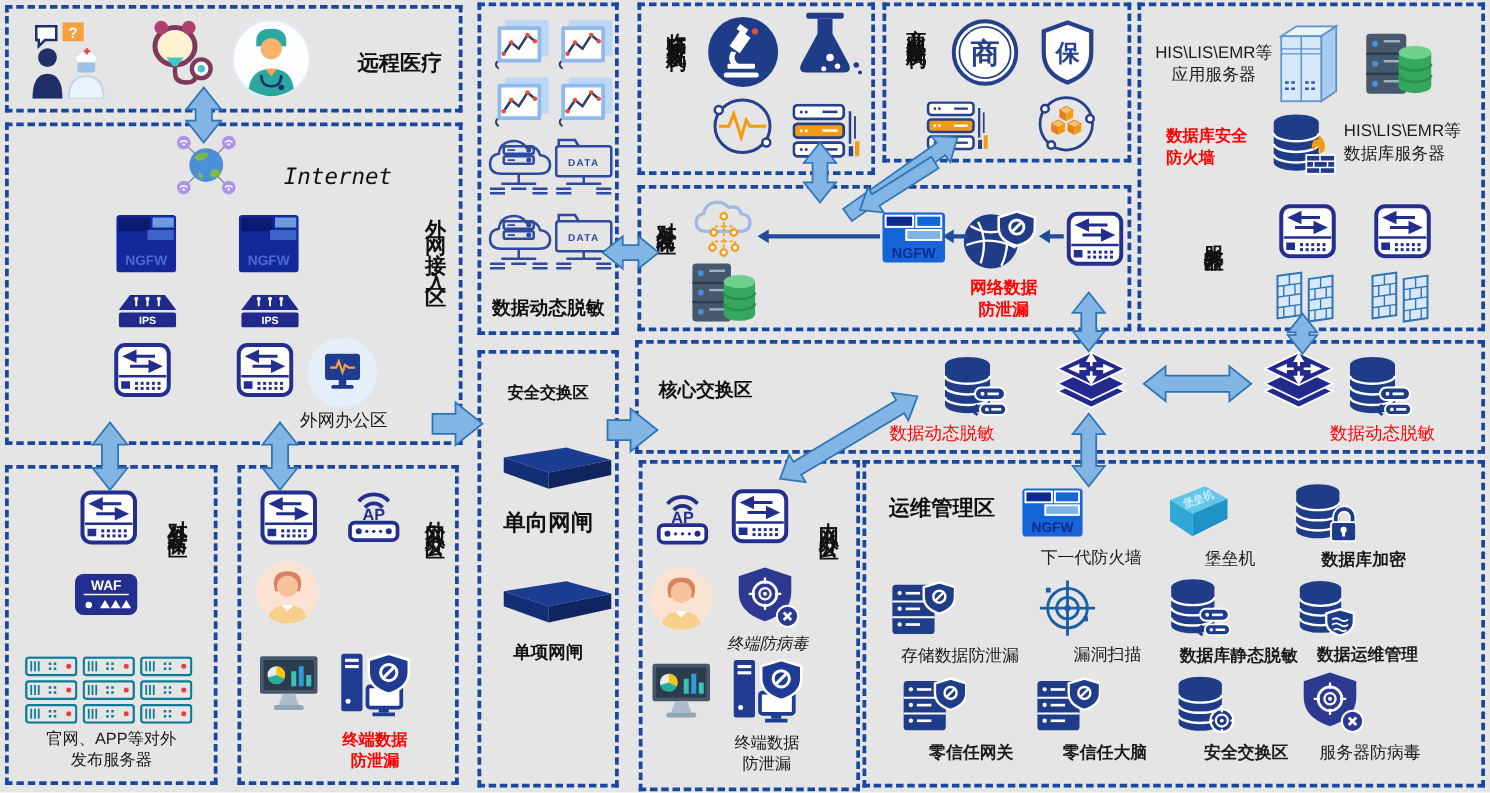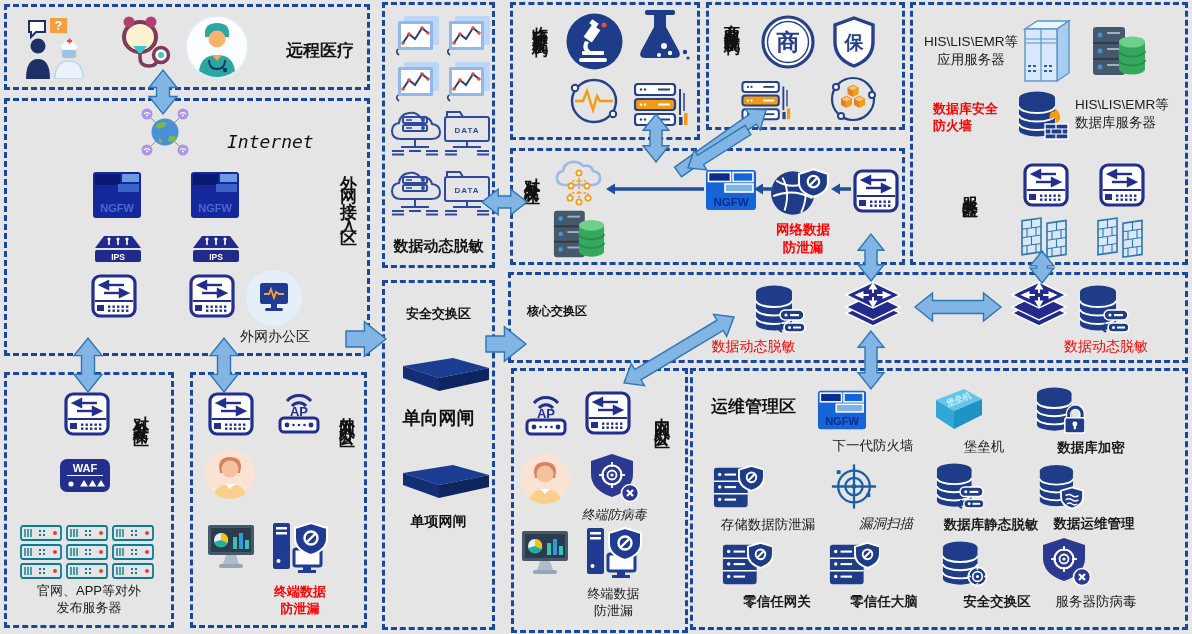--- a/index.html
+++ b/index.html
@@ -719,21 +719,21 @@
         <use href="#s-gateway"></use>
       </svg>
     <div class="hlab" style="left:0px;top:123px;width:107px;text-align:center;font-size:18px;">单向网闸</div>
     <svg class="ic" style="left:4px;top:181px;width:102px;height:36px;">
         <use href="#s-gateway"></use>
       </svg>
     <div class="hlab" style="left:0px;top:230px;width:107px;text-align:center;font-size:14px;">单项网闸</div>
   </div>
 
   <div class="zbox" style="left:508px;top:272px;width:680px;height:91px;">
-    <div class="hlab" style="left:16px;top:28px;font-size:12px;">核心交换区</div>
+    <div class="hlab" style="left:16px;top:28px;font-size:15px;">核心交换区</div>
     <svg class="ic" style="left:243px;top:9px;width:52px;height:52px;">
         <use href="#s-dbpills"></use>
       </svg>
     <div class="cap red" style="left:180px;top:62px;width:125px;font-size:14px;font-weight:normal;">数据动态脱敏</div>
     <svg class="ic" style="left:333px;top:5px;width:58px;height:53px;">
         <use href="#s-coresw"></use>
       </svg>
     <svg class="ic" style="left:499px;top:5px;width:58px;height:53px;">
         <use href="#s-coresw"></use>
       </svg>
@@ -791,21 +791,21 @@
         </svg>
       <div class="olabel red">数据库加密</div>
     </div>
 
     <div class="opsi" style="left:19px;top:92px;">
       <svg class="oic" style="width:52px;height:48px;">
           <use href="#s-srvsh"></use>
         </svg>
       <div class="olabel">存储数据防泄漏</div>
     </div>
-    <div class="opsi" style="left:137px;top:92px;font-style:italic;">
+    <div class="opsi" style="left:137px;top:92px;">
       <svg class="oic" style="width:48px;height:47px;">
           <use href="#s-radar"></use>
         </svg>
       <div class="olabel">漏洞扫描</div>
     </div>
     <div class="opsi" style="left:242px;top:92px;">
       <svg class="oic" style="width:50px;height:48px;">
           <use href="#s-dbpills"></use>
         </svg>
       <div class="olabel red">数据库静态脱敏</div>

